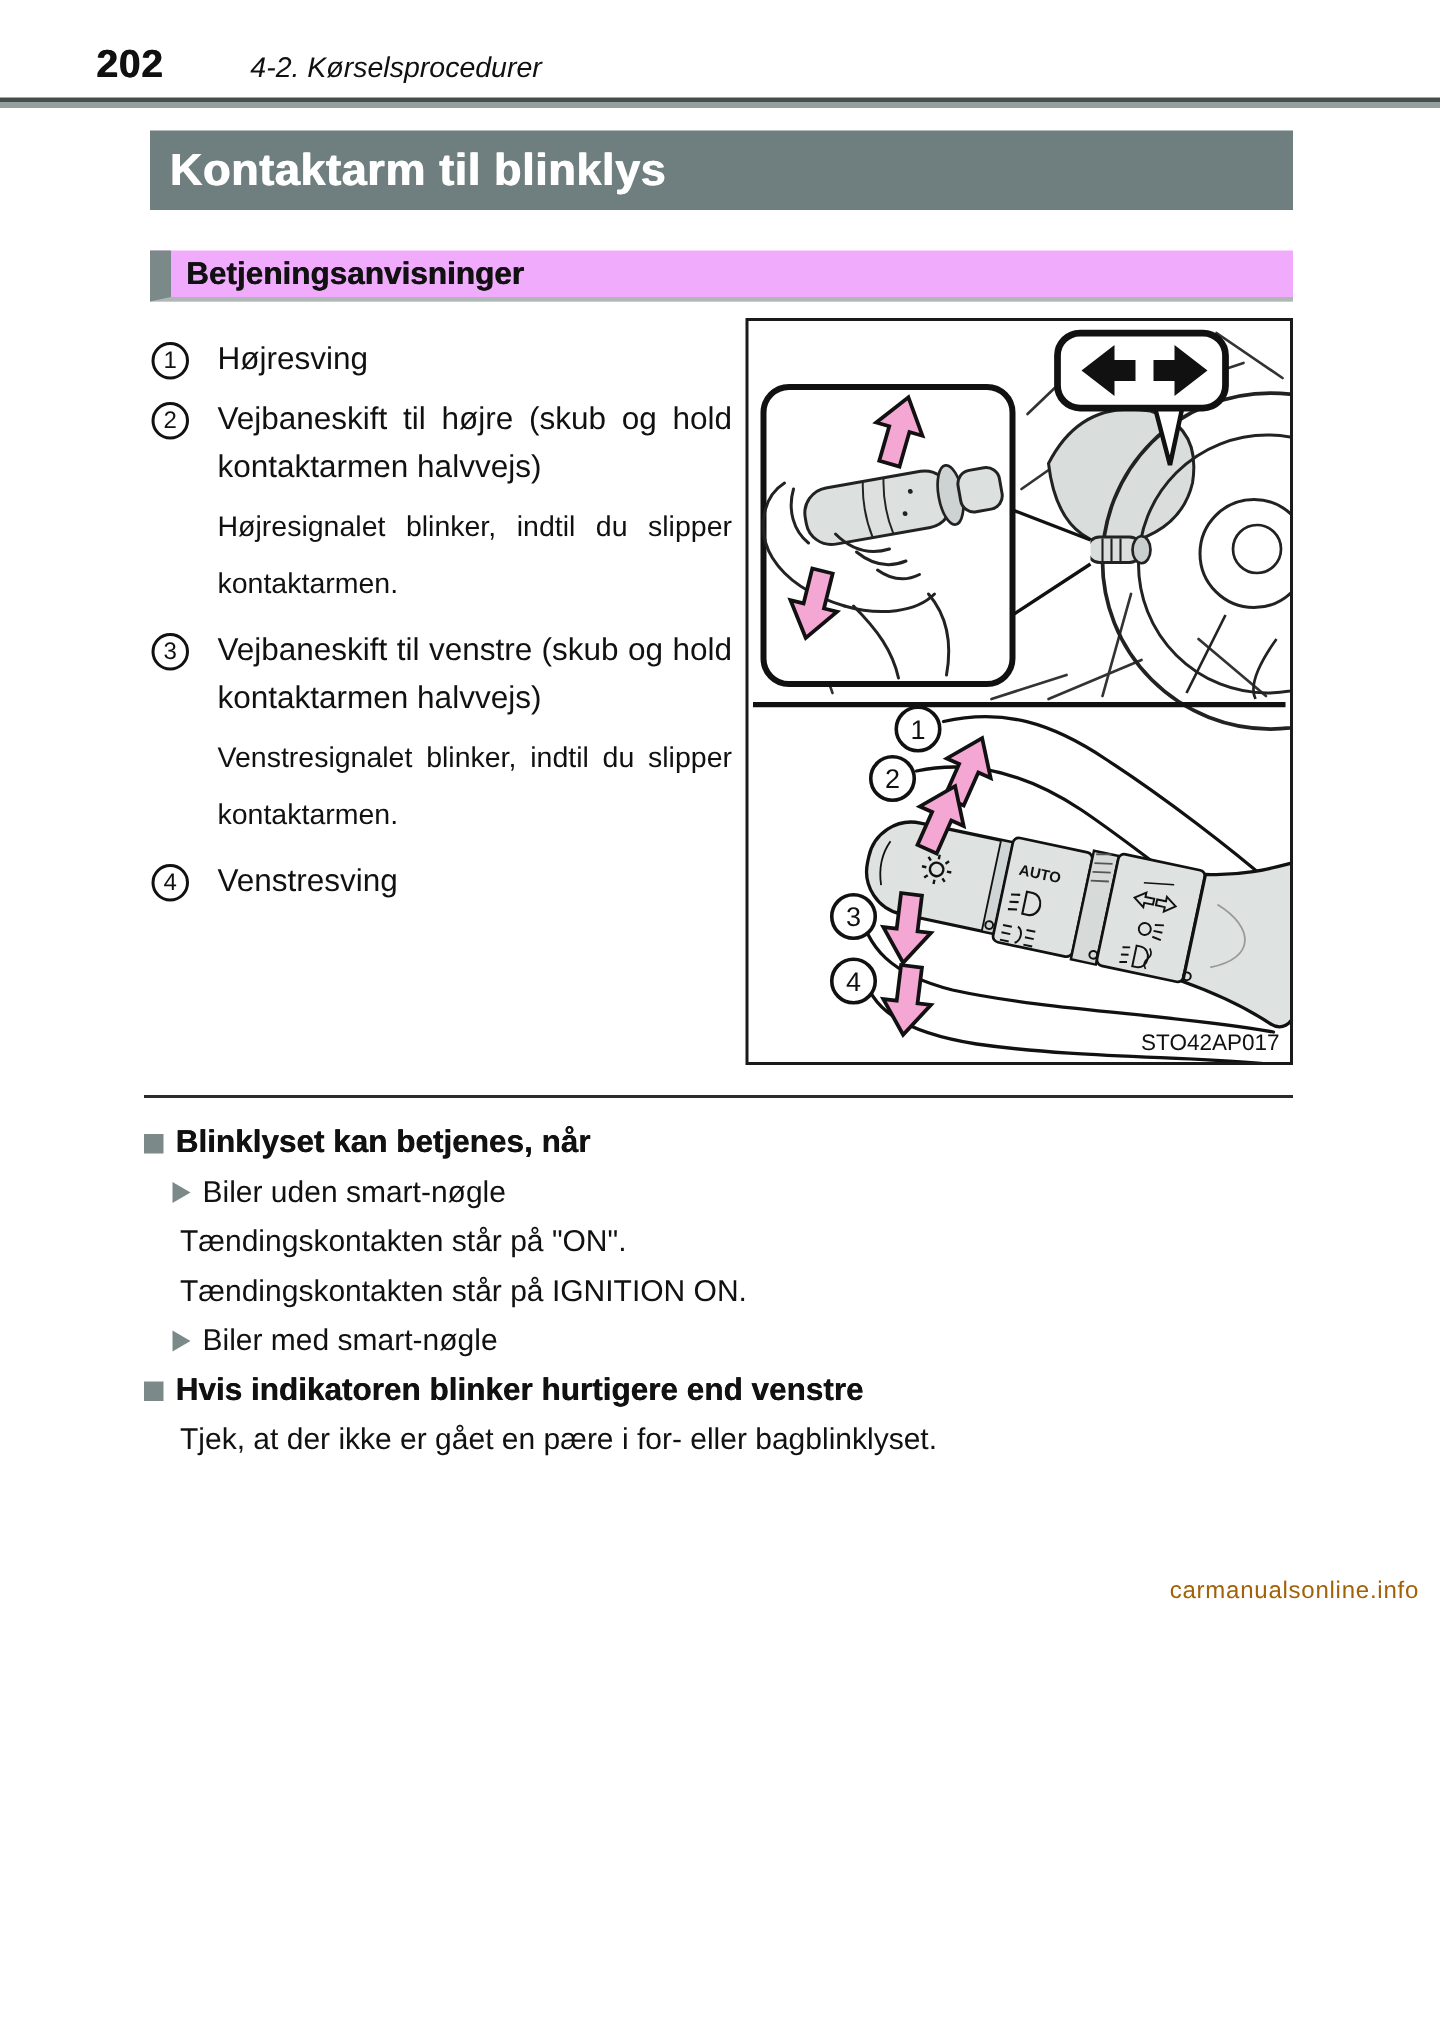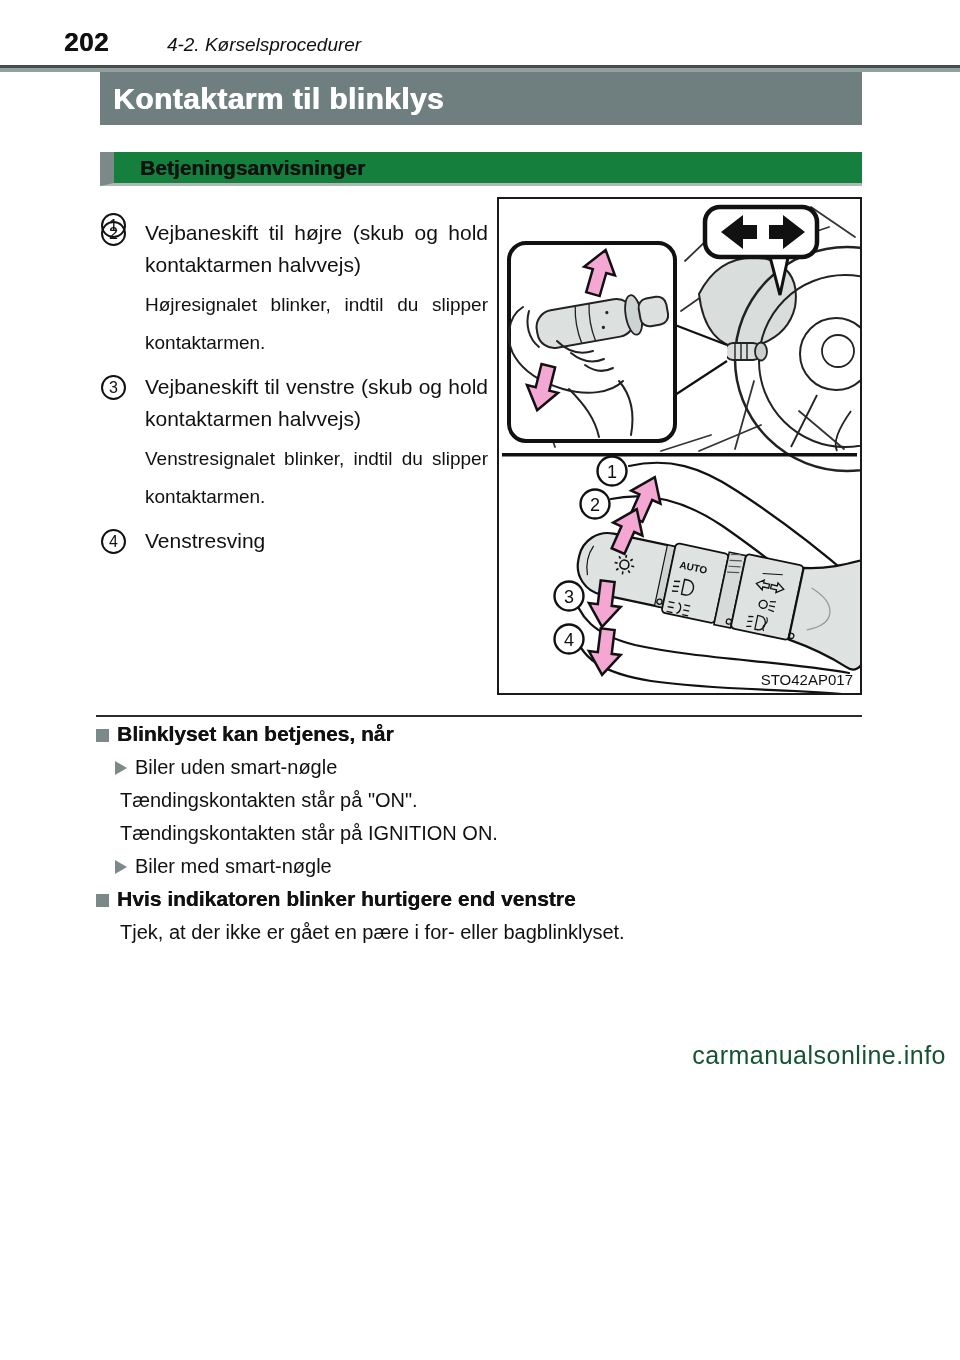--- a/index.html
+++ b/index.html
@@ -21,33 +21,33 @@
     text-shadow:.6px 0 currentColor;
   }
   .section-crumb{font-size:19px;margin-left:58px;font-style:italic;}
   .header-rule{
     margin-top:7px;height:7px;
     background:linear-gradient(#454c4c 0 45%, #93a09f 45% 100%);
   }
   
   .main{margin:0 98px 0 100px;}
   .title-bar{
-    height:53px;
+    margin-top:15px;height:53px;
     background:#6F7E7E;color:#fff;
     font-size:30px;font-weight:bold;letter-spacing:.4px;
     line-height:53px;padding-left:13px;
     text-shadow:.7px 0 currentColor;
   }
   .subheader{
     margin-top:27px;height:31px;
-    background:#15803d;
+    background:#f0abfc;
     border-left:14px solid #7B8A89;
     border-bottom:3px solid #AFB8B7;
     font-size:21px;font-weight:bold;line-height:31px;
-    padding-left:26px;
+    padding-left:10px;
     text-shadow:.4px 0 currentColor;
   }
   
   .content{margin-top:11px;display:flex;}
   .steps-col{width:388px;padding-top:12px;}
   .step{position:relative;padding-left:45px;margin:0 0 8px 0;}
   .step-num{
     position:absolute;left:1px;top:4px;
     width:25px;height:25px;box-sizing:border-box;
     border:2px solid #111;border-radius:50%;
@@ -63,41 +63,41 @@
   }
   .figure-box{
     margin-left:auto;
     width:361px;height:494px;
     border:2px solid #1a1a1a;background:#fff;
   }
   
   .notes{
     margin:20px 98px 0 96px;
     border-top:2px solid #2b2b2b;
-    padding-top:2px;
+    padding-top:15px;
     font-size:20px;line-height:24px;
   }
   .note-line{margin:0 0 9px 0;}
   .note-heading{font-weight:bold;font-size:21px;margin-top:3px;text-shadow:.3px 0 currentColor;}
   .note-bullet{margin-left:19px;}
   .note-plain{margin-left:24px;}
   .marker-square{
     display:inline-block;width:13px;height:13px;background:#7B8A89;
     margin-right:8px;transform:translateY(1px);
   }
   .marker-tri{
     display:inline-block;width:0;height:0;
     border-top:7px solid transparent;border-bottom:7px solid transparent;
     border-left:12px solid #7B8A89;
     margin-right:8px;transform:translateY(1px);
   }
   
   .watermark{
     position:absolute;right:14px;bottom:6px;
-    color:#14532d;font-size:25px;letter-spacing:.5px;
+    color:#a16207;font-size:16px;letter-spacing:.5px;
   }
   svg text{font-family:"Liberation Sans","DejaVu Sans",sans-serif;}
 </style>
 </head>
 <body>
 
 <div class="page">
 
   <div class="page-header">
     <span class="page-num">202</span>
@@ -109,20 +109,21 @@
 
     <div class="title-bar">Kontaktarm til blinklys</div>
 
     <div class="subheader">Betjeningsanvisninger</div>
 
     <div class="content">
 
       <div class="steps-col">
         <div class="step">
           <span class="step-num">1</span>
+          <p class="step-text">Højresving</p>
         </div>
         <div class="step">
           <span class="step-num">2</span>
           <p class="step-text">Vejbaneskift til højre (skub og hold kontaktarmen halvvejs)</p>
           <p class="step-note">Højresignalet blinker, indtil du slip­per kontaktarmen.</p>
         </div>
         <div class="step">
           <span class="step-num">3</span>
           <p class="step-text">Vejbaneskift til venstre (skub og hold kontaktarmen halvvejs)</p>
           <p class="step-note">Venstresignalet blinker, indtil du slipper kontaktarmen.</p>

